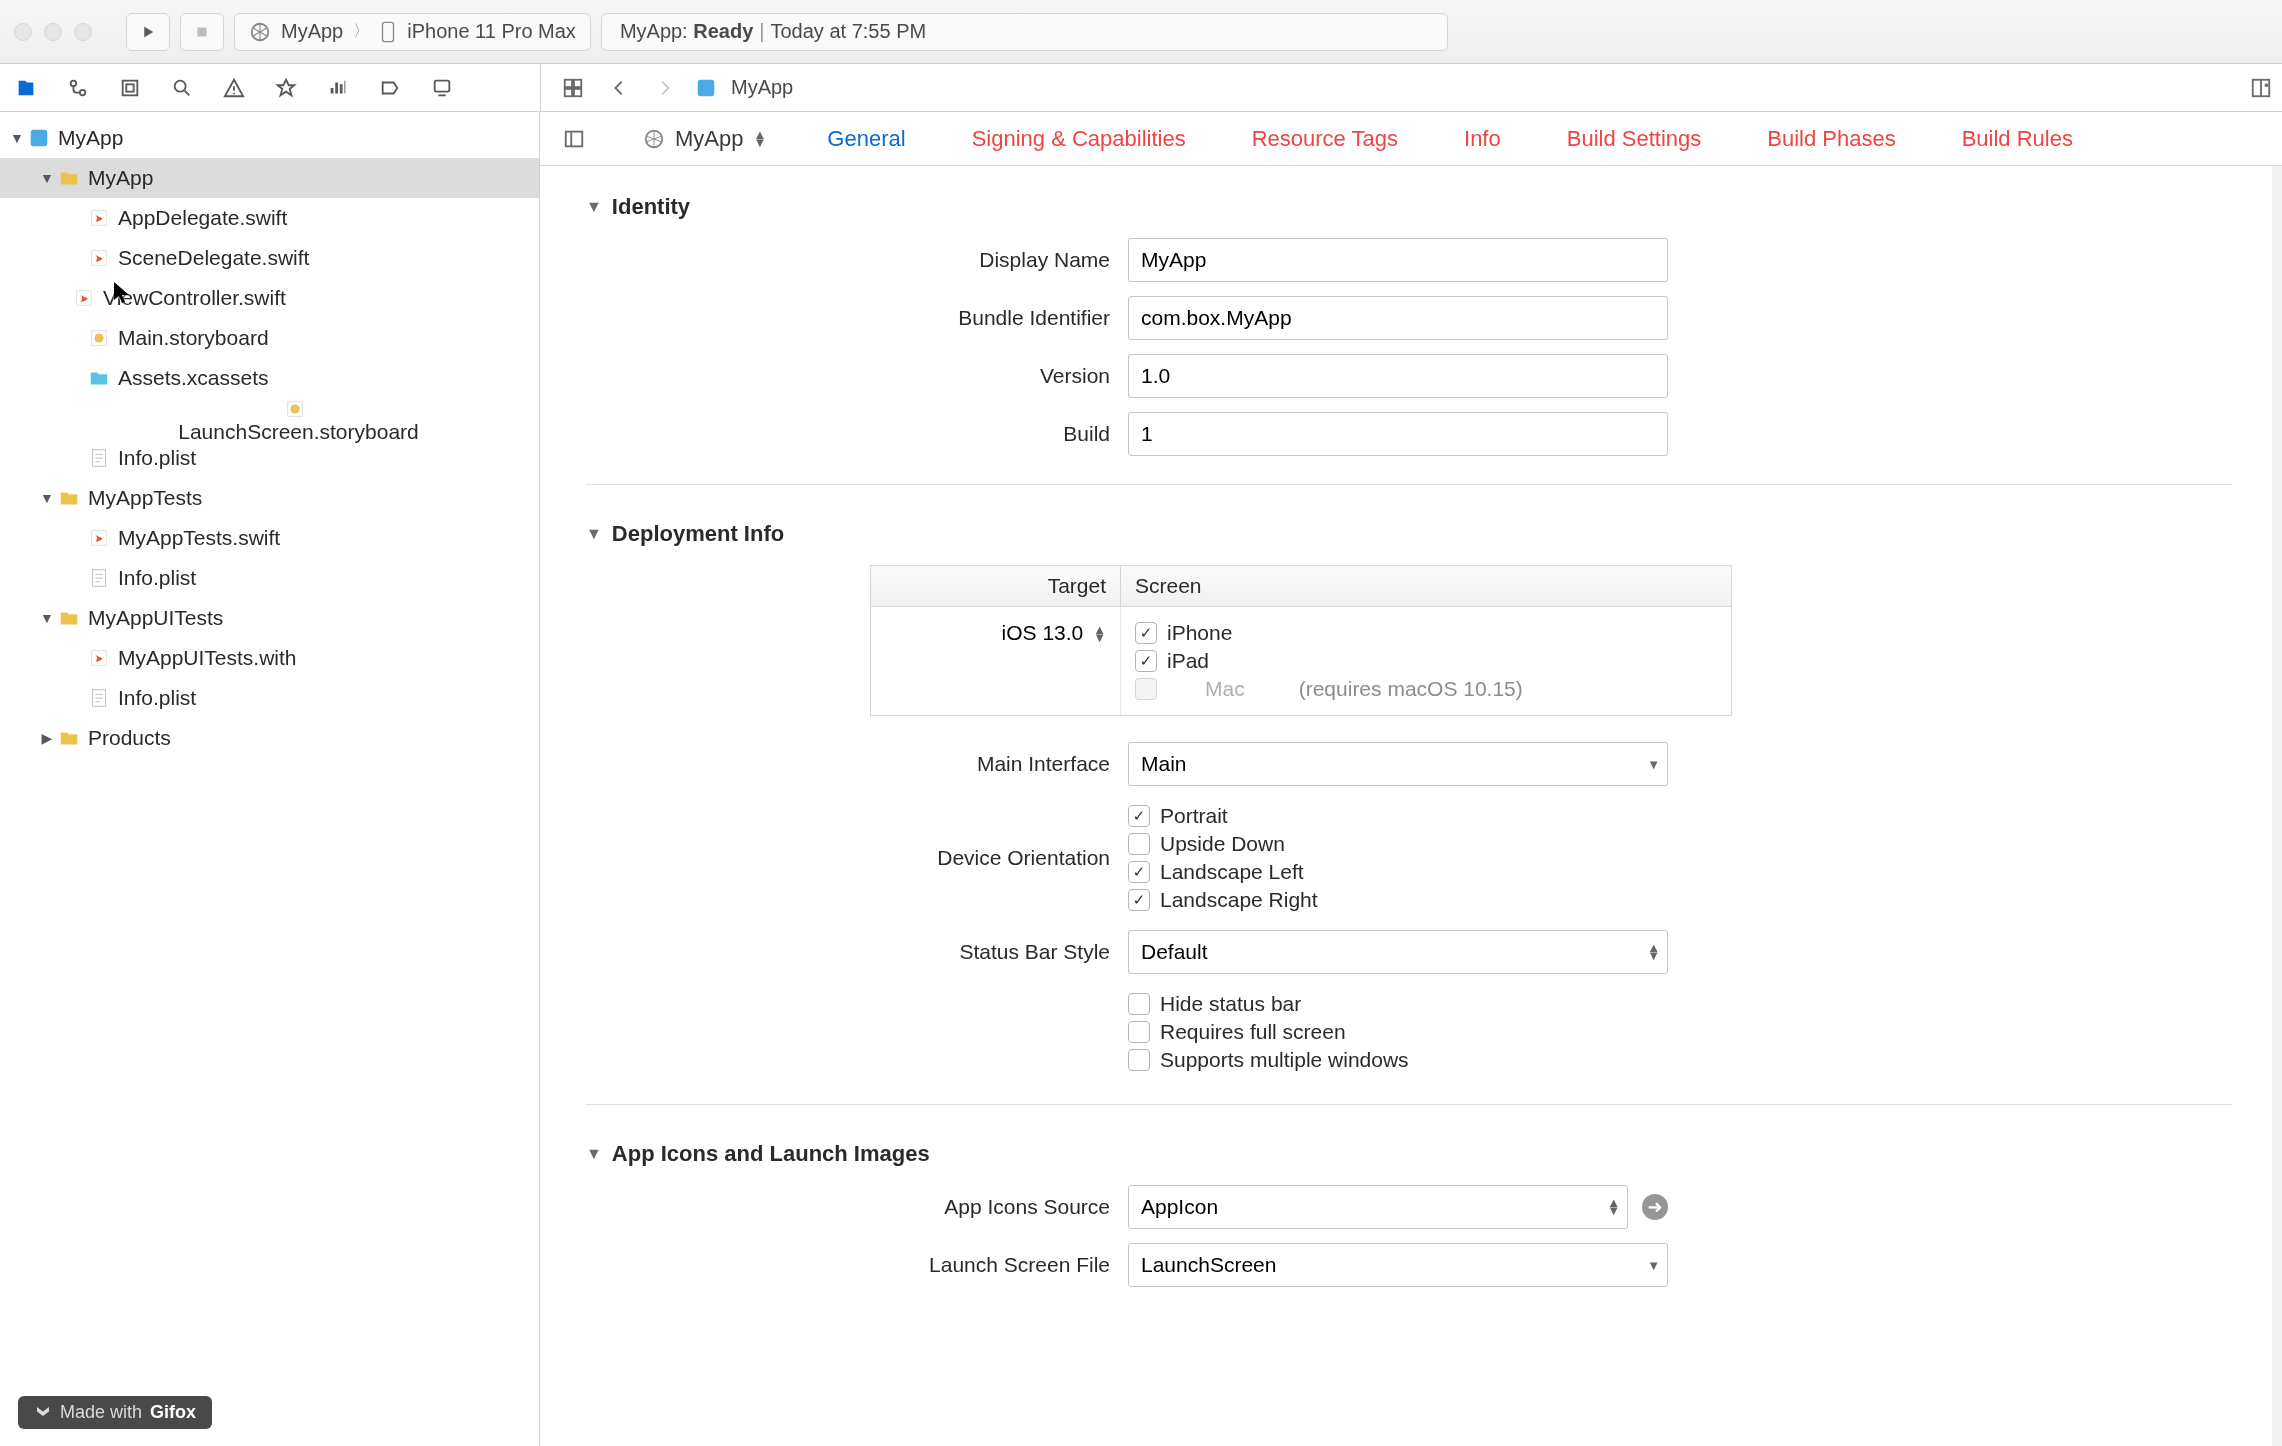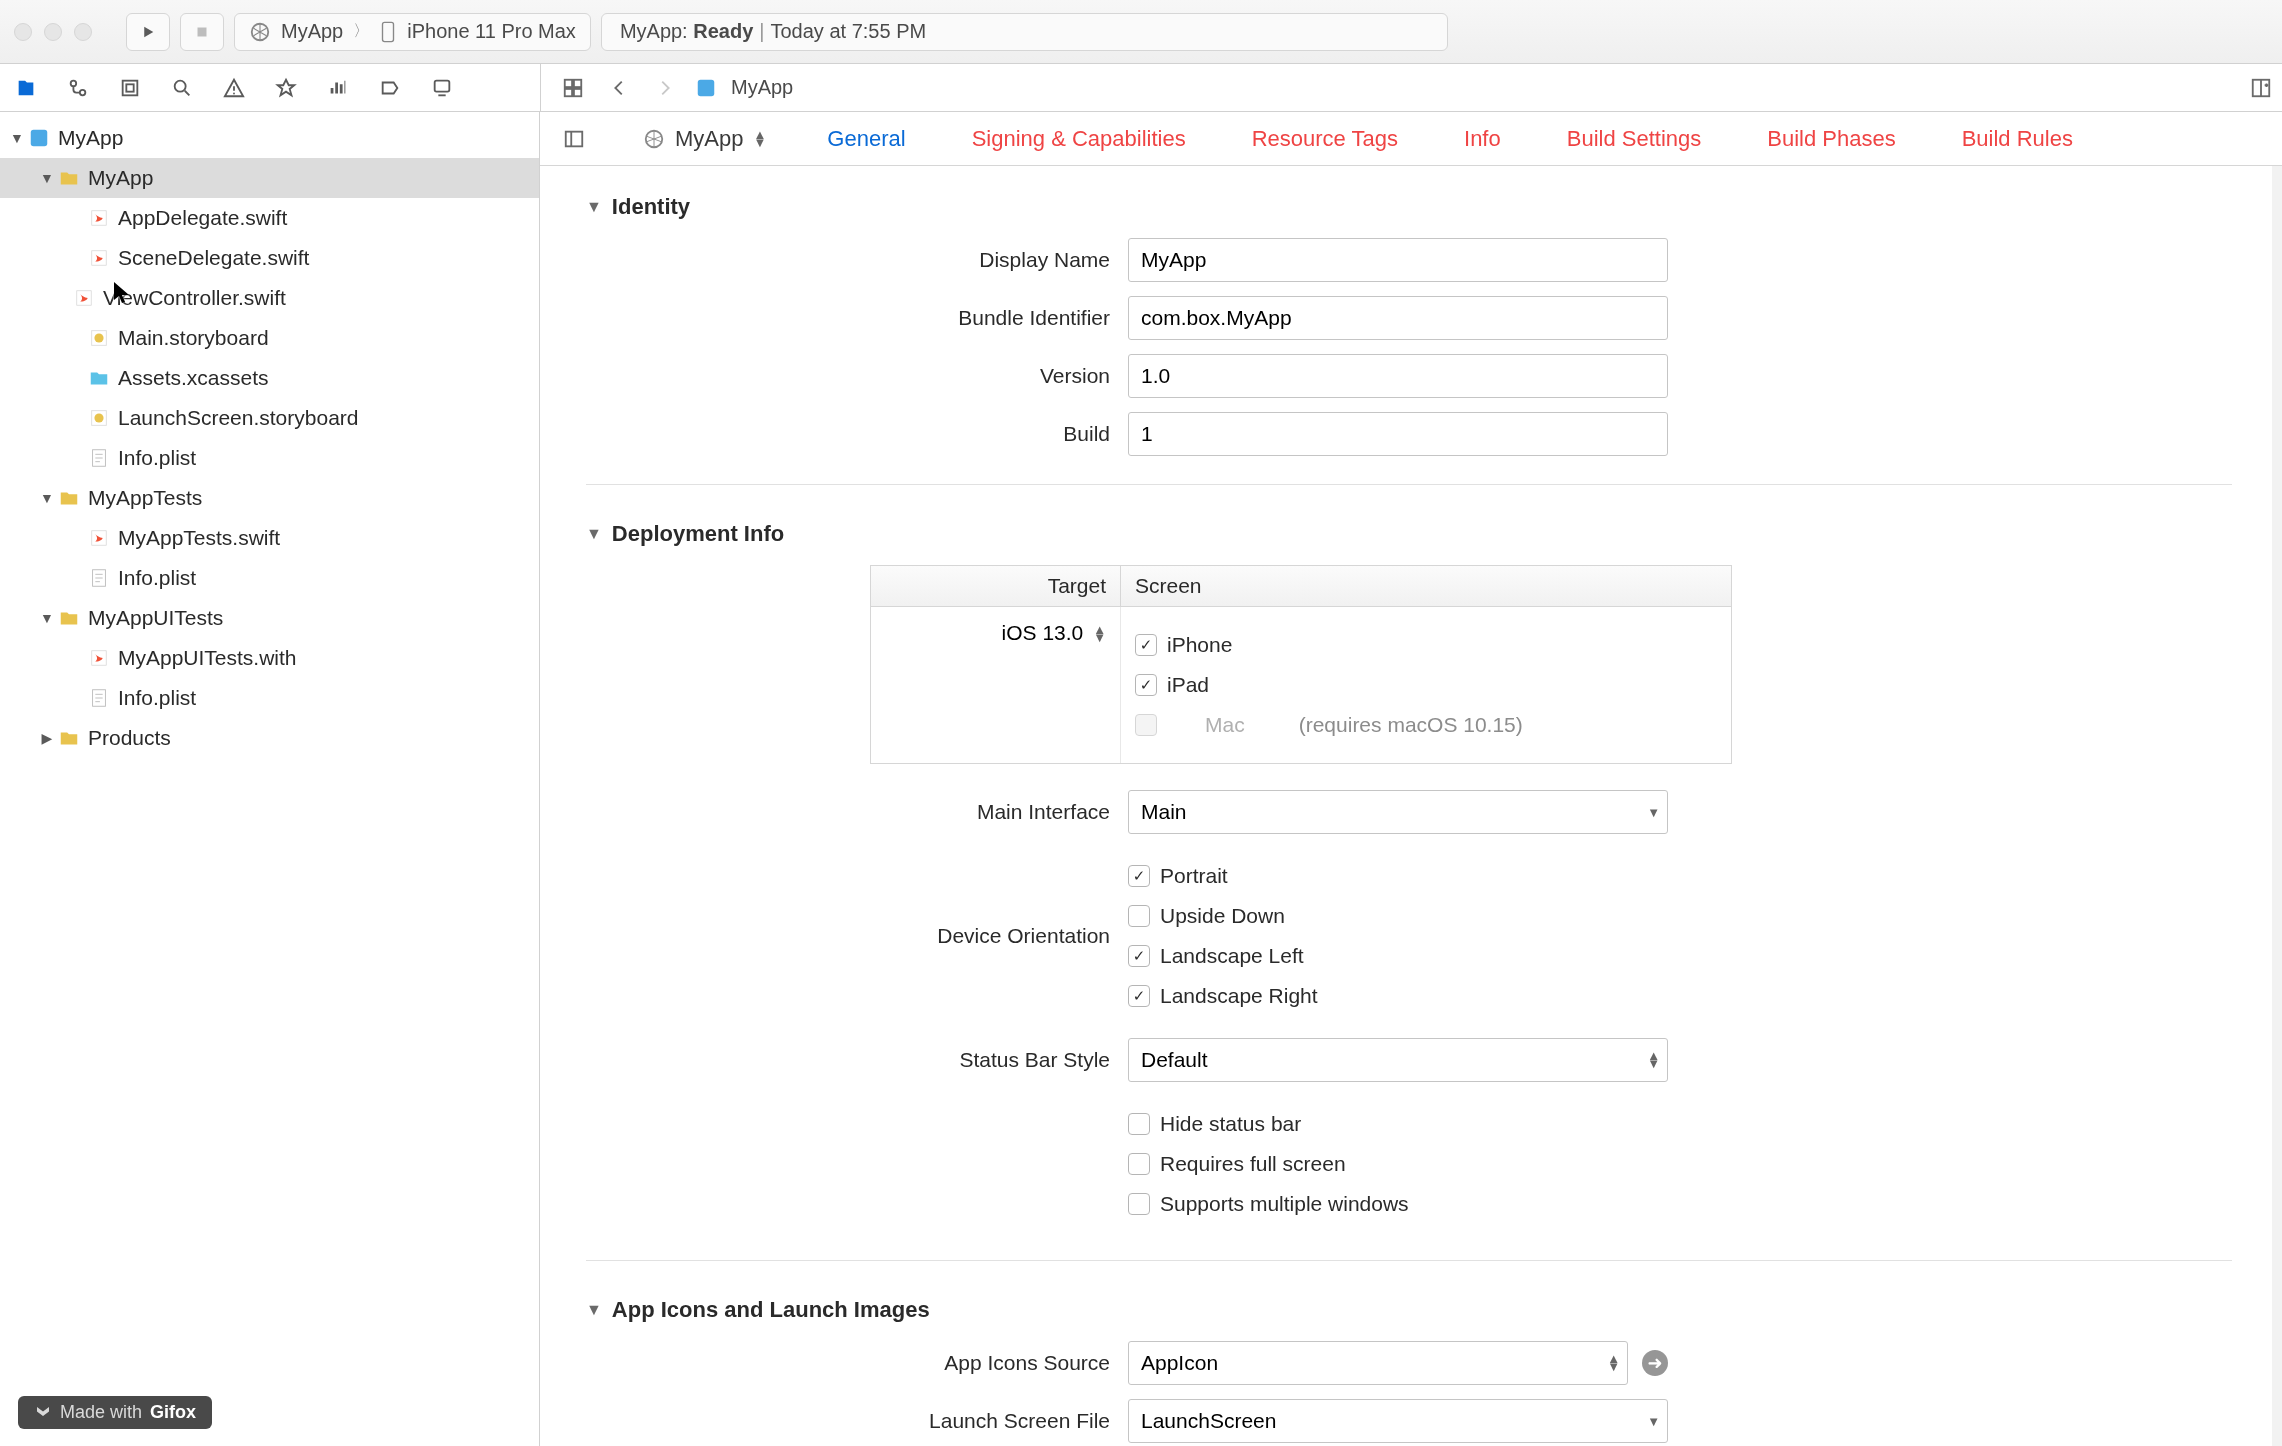--- a/index.html
+++ b/index.html
@@ -71,21 +71,21 @@
 .plus-btn { width: 26px; height: 26px; border-radius: 50%; background: #969696; color: #fff; display: inline-flex; align-items: center; justify-content: center; font-size: 18px; margin-left: 14px; }
 
 .dev-table { margin-left: 320px; margin-right: 500px; }
 .dev-head { display: grid; grid-template-columns: 250px 1fr; background: linear-gradient(#fbfbfb,#f1f1f1); border: 1px solid #d6d6d6; }
 .dev-head > div { padding: 8px 14px; font-size: 21px; color: #2a2a2a; border-right: 1px solid #d6d6d6; }
 .dev-head > div:last-child { border-right: none; }
 .dev-body { display: grid; grid-template-columns: 250px 1fr; border-left: 1px solid #d6d6d6; border-right: 1px solid #d6d6d6; border-bottom: 1px solid #d6d6d6; }
 .dev-col1 { text-align: right; padding: 14px 14px 0 0; font-size: 21px; border-right: 1px solid #e8e8e8; }
 .dev-col2 { padding: 10px 14px; }
 
-.check { display: flex; align-items: center; gap: 10px; font-size: 21px; color: #2a2a2a; margin: 16px 0; }
+.check { display: flex; align-items: center; gap: 10px; font-size: 21px; color: #2a2a2a; margin: 4px 0; }
 .check.disabled { color: #b0b0b0; gap: 48px; }
 .cbox { width: 22px; height: 22px; border: 1px solid #b5b5b5; border-radius: 4px; background: #fff; display: inline-flex; align-items: center; justify-content: center; color: #2a2a2a; font-size: 15px; }
 .cbox.checked::after { content: "✓"; }
 .cbox.disabled { background: #f4f4f4; border-color: #d6d6d6; color: #d0d0d0; }
 .note { color: #8c8c8c; margin-left: 6px; }
 
 .ud { font-size: 13px; line-height: 8px; color: #666; }
 
 .cursor { position: fixed; left: 112px; top: 280px; width: 20px; height: 26px; pointer-events: none; }
 .cursor svg { filter: drop-shadow(0 0 1px #fff); }
@@ -284,21 +284,21 @@
         </div>
         <div class="row" style="padding-left: 68px;">
           <span class="disclosure"></span>
           <span class="ico asset">
             <svg viewBox="0 0 24 24">
               <path d="M3 6h7l2 2h9v11H3z" fill="#5bc2e7"></path>
             </svg>
           </span>
           <span>Assets.xcassets</span>
         </div>
-        <div class="row" style="padding-left: 68px;">
+        <div class="row" style="padding-left: 68px; flex-direction: column;">
           <span class="disclosure"></span>
           <span class="ico sb">
             <svg viewBox="0 0 24 24">
               <rect x="4" y="4" width="16" height="16" fill="#fff" stroke="#ddd"></rect>
               <circle cx="12" cy="12" r="5" fill="#e8c34e"></circle>
             </svg>
           </span>
           <span>LaunchScreen.storyboard</span>
         </div>
         <div class="row" style="padding-left: 68px;">

